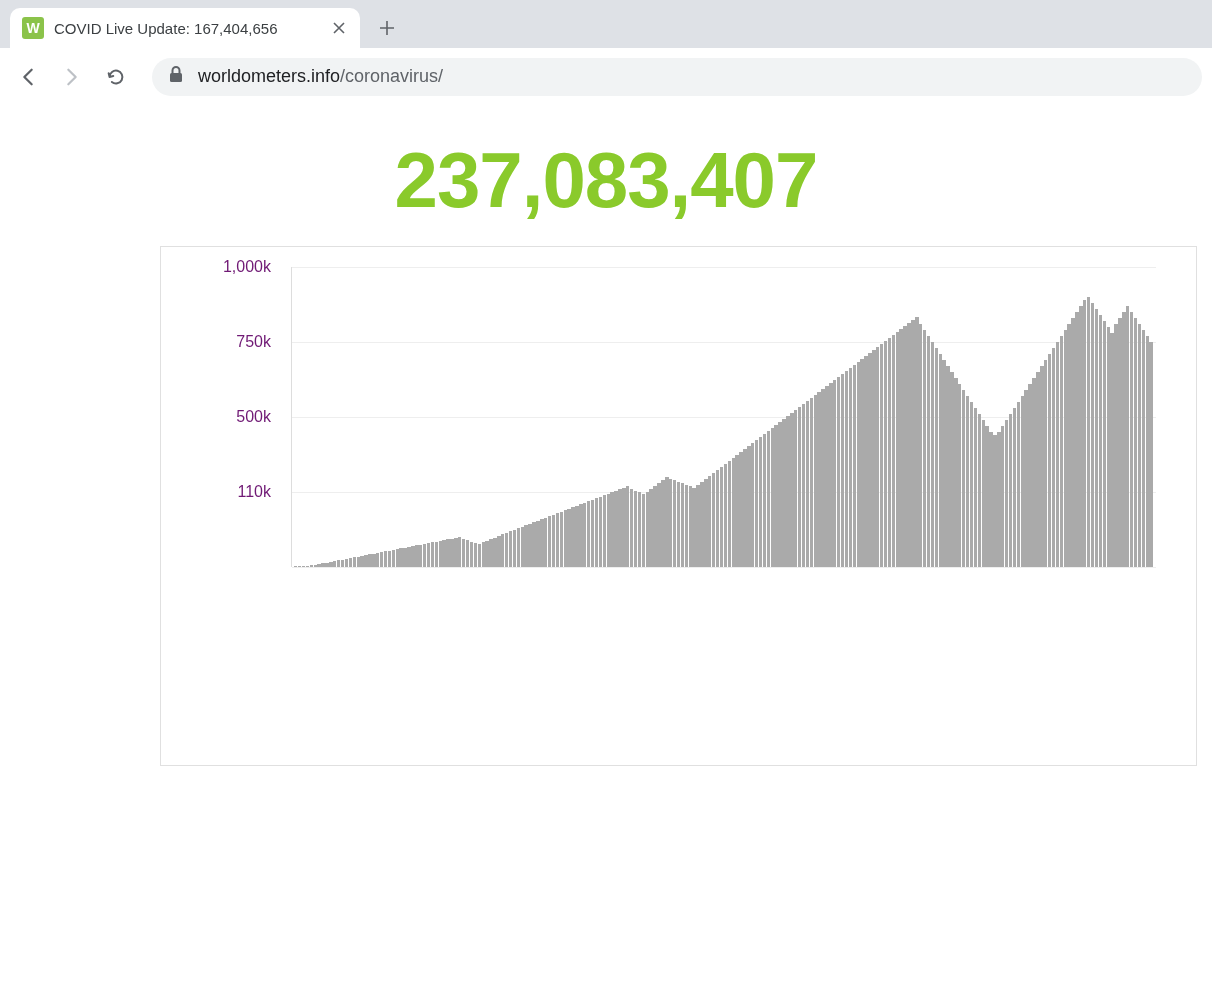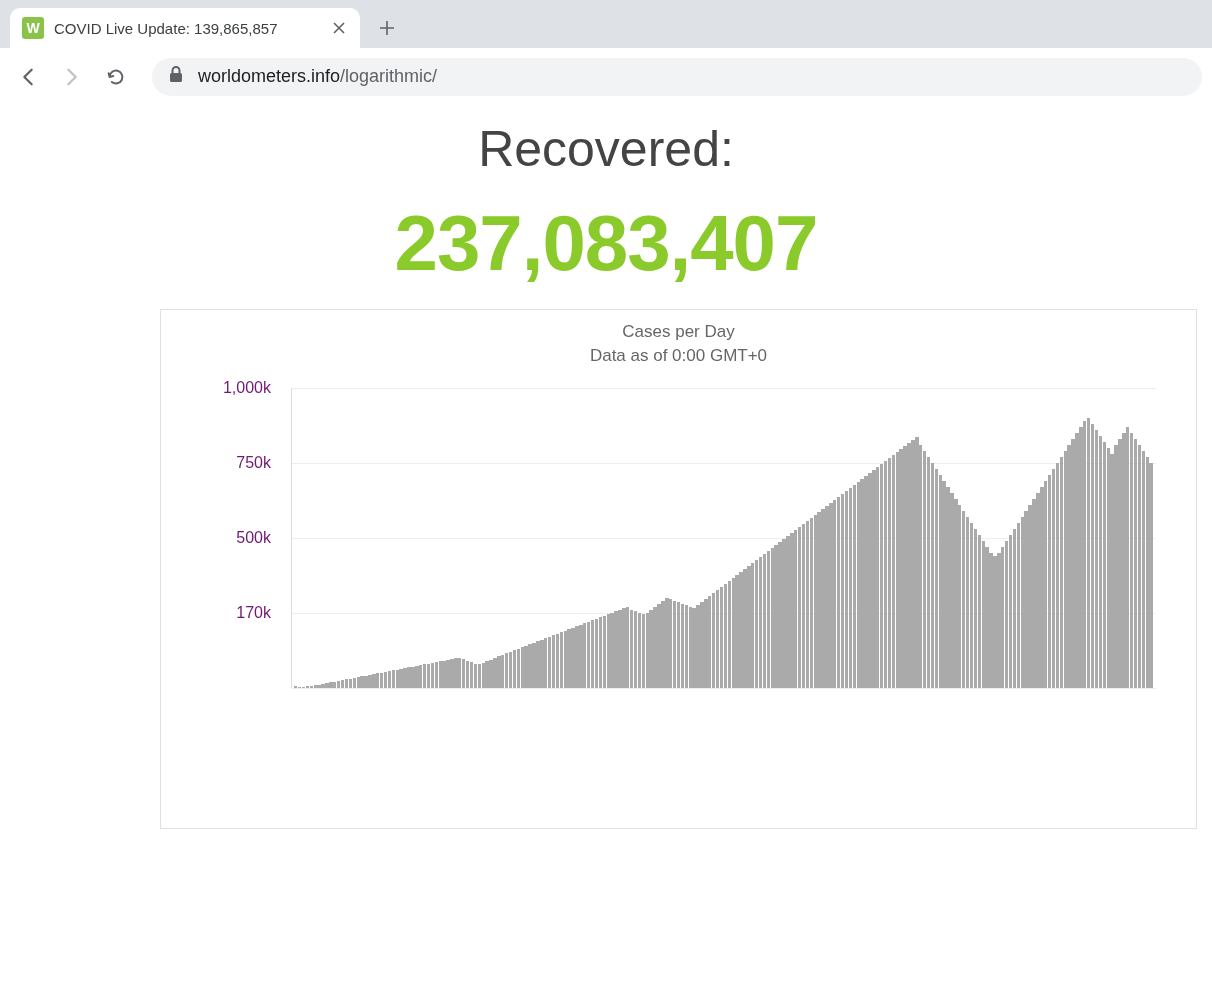--- a/index.html
+++ b/index.html
@@ -253,21 +253,21 @@
       min-width: 0;
     }
   </style>
 </head>
 <body>
 
 <div class="browser-chrome">
   <div class="tab-bar">
     <div class="tab">
       <div class="tab-favicon">W</div>
-      <div class="tab-title">COVID Live Update: 139,865,857</div>
+      <div class="tab-title">COVID Live Update: 167,404,656</div>
       <div class="tab-close">
         <svg width="12" height="12" viewBox="0 0 12 12">
             <path d="M1 1 L11 11 M11 1 L1 11" stroke="currentColor" stroke-width="1.6" fill="none"></path>
           </svg>
       </div>
     </div>
     <div class="new-tab">
       <svg width="16" height="16" viewBox="0 0 16 16">
           <path d="M8 1 V15 M1 8 H15" stroke="currentColor" stroke-width="1.6" fill="none"></path>
         </svg>
@@ -290,42 +290,37 @@
         </svg>
     </div>
     <div class="address-bar">
       <span class="lock-icon">
         <svg width="16" height="18" viewBox="0 0 16 18">
             <rect x="2" y="8" width="12" height="9" rx="1.5" fill="#5f6368"></rect>
             <path d="M4.5 8 V5.5 a3.5 3.5 0 0 1 7 0 V8" stroke="#5f6368" stroke-width="2" fill="none"></path>
           </svg>
       </span>
       <span>
-        <span class="url-host">worldometers.info</span><span class="url-path">/logarithmic/</span>
+        <span class="url-host">worldometers.info</span><span class="url-path">/coronavirus/</span>
       </span>
     </div>
   </div>
 </div>
 
 <div class="page">
-  <div class="recovered-label">Recovered:</div>
   <div class="recovered-value">237,083,407</div>
 
 
   <div class="chart-card">
-    <div class="chart-sub">
-      <span>Cases per Day</span><br>
-      <span>Data as of 0:00 GMT+0</span>
-    </div>
     <div class="chart-area">
       <div class="y-labels">
         <div class="y-label" style="top:0%">1,000k</div>
         <div class="y-label" style="top:25%">750k</div>
         <div class="y-label" style="top:50%">500k</div>
-        <div class="y-label" style="top:75%">170k</div>
+        <div class="y-label" style="top:75%">110k</div>
       </div>
       <div class="plot">
         <div class="gridline" style="top:0%"></div>
         <div class="gridline" style="top:25%"></div>
         <div class="gridline" style="top:50%"></div>
         <div class="gridline" style="top:75%"></div>
         <div class="gridline" style="top:100%"></div>
         <div class="bars" id="bars">
             <div class="bar" style="height: 0.5%;"></div>
             <div class="bar" style="height: 0.2%;"></div>

